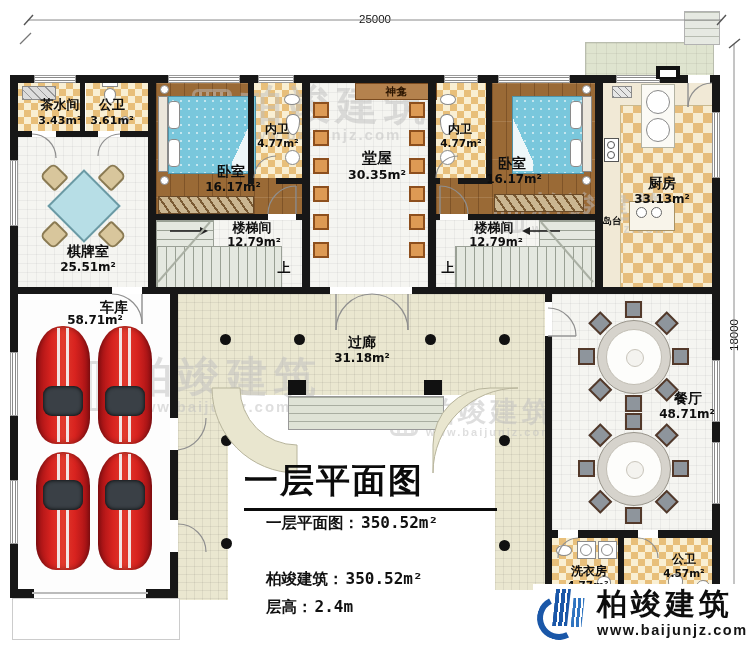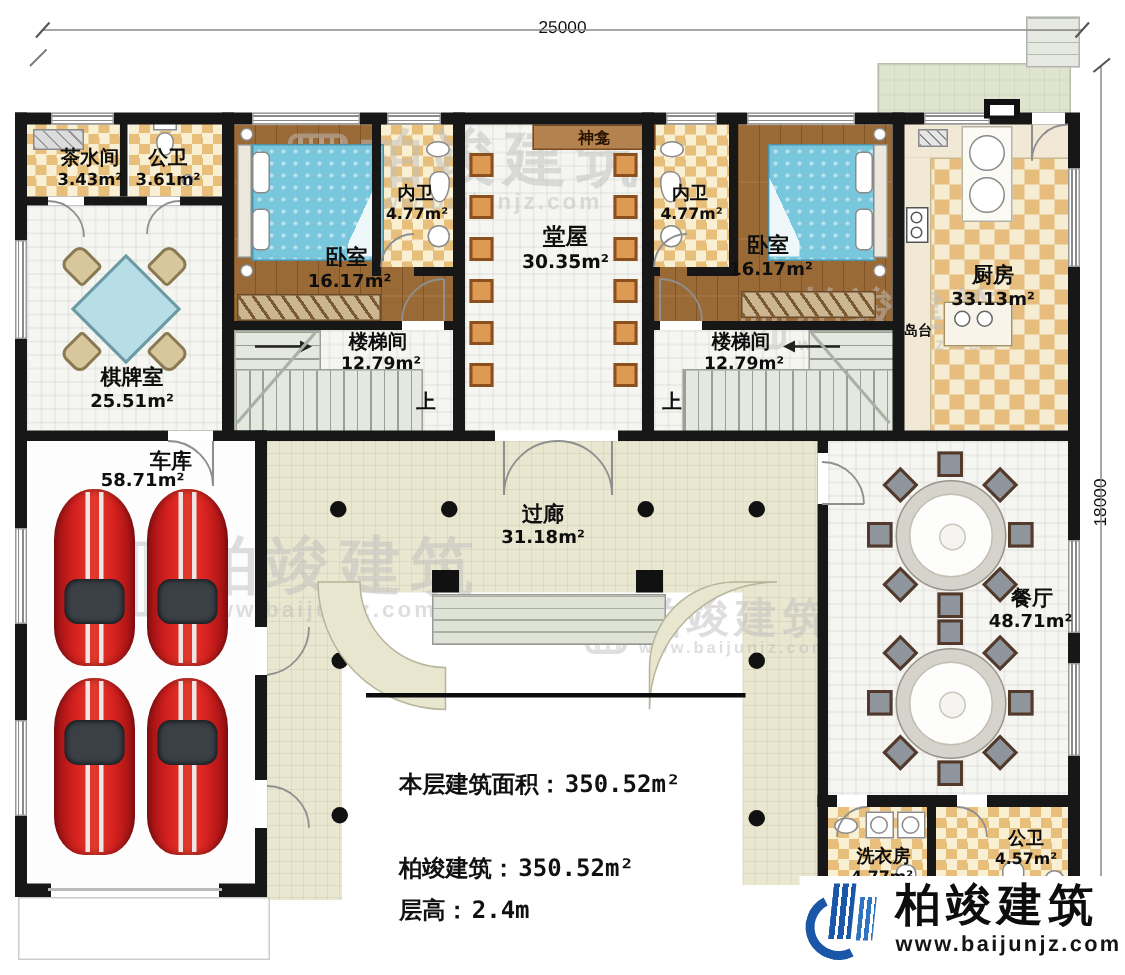--- a/index.html
+++ b/index.html
@@ -380,25 +380,26 @@
   <div class="ra" style="left:362px;top:358px;font-size:12px;">31.18m²</div>
   <div class="rn" style="left:688px;top:399px;font-size:14px;">餐厅</div>
   <div class="ra" style="left:687px;top:414px;font-size:12px;">48.71m²</div>
   <div class="rn" style="left:589px;top:571px;font-size:12px;">洗衣房</div>
   <div class="ra" style="left:588px;top:585px;font-size:10.5px;">4.77m²</div>
   <div class="rn" style="left:684px;top:559px;font-size:12px;">公卫</div>
   <div class="ra" style="left:684px;top:573px;font-size:10.5px;">4.57m²</div>
 
   <div class="abs" style="left:244px;top:458px;width:260px;">
     <div style="display:flex;align-items:baseline;gap:16px;">
+      <span style="font-size:34px;font-weight:900;color:#0b0b0b;letter-spacing:2px;">一层平面图</span>
     </div>
     <div style="width:253px;height:3px;background:#0b0b0b;margin-top:4px;"></div>
   </div>
   <div class="stat-row" style="top:513px;">
-    <span>本层建筑面积：</span>
+    <span>一层平面图：</span>
       <span class="v">350.52m²</span>
   </div>
   <div class="stat-row" style="top:569px;">
     <span>柏竣建筑：</span>
       <span class="v">350.52m²</span>
   </div>
   <div class="stat-row" style="top:597px;">
     <span>层高：</span>
       <span class="v">2.4m</span>
   </div>

